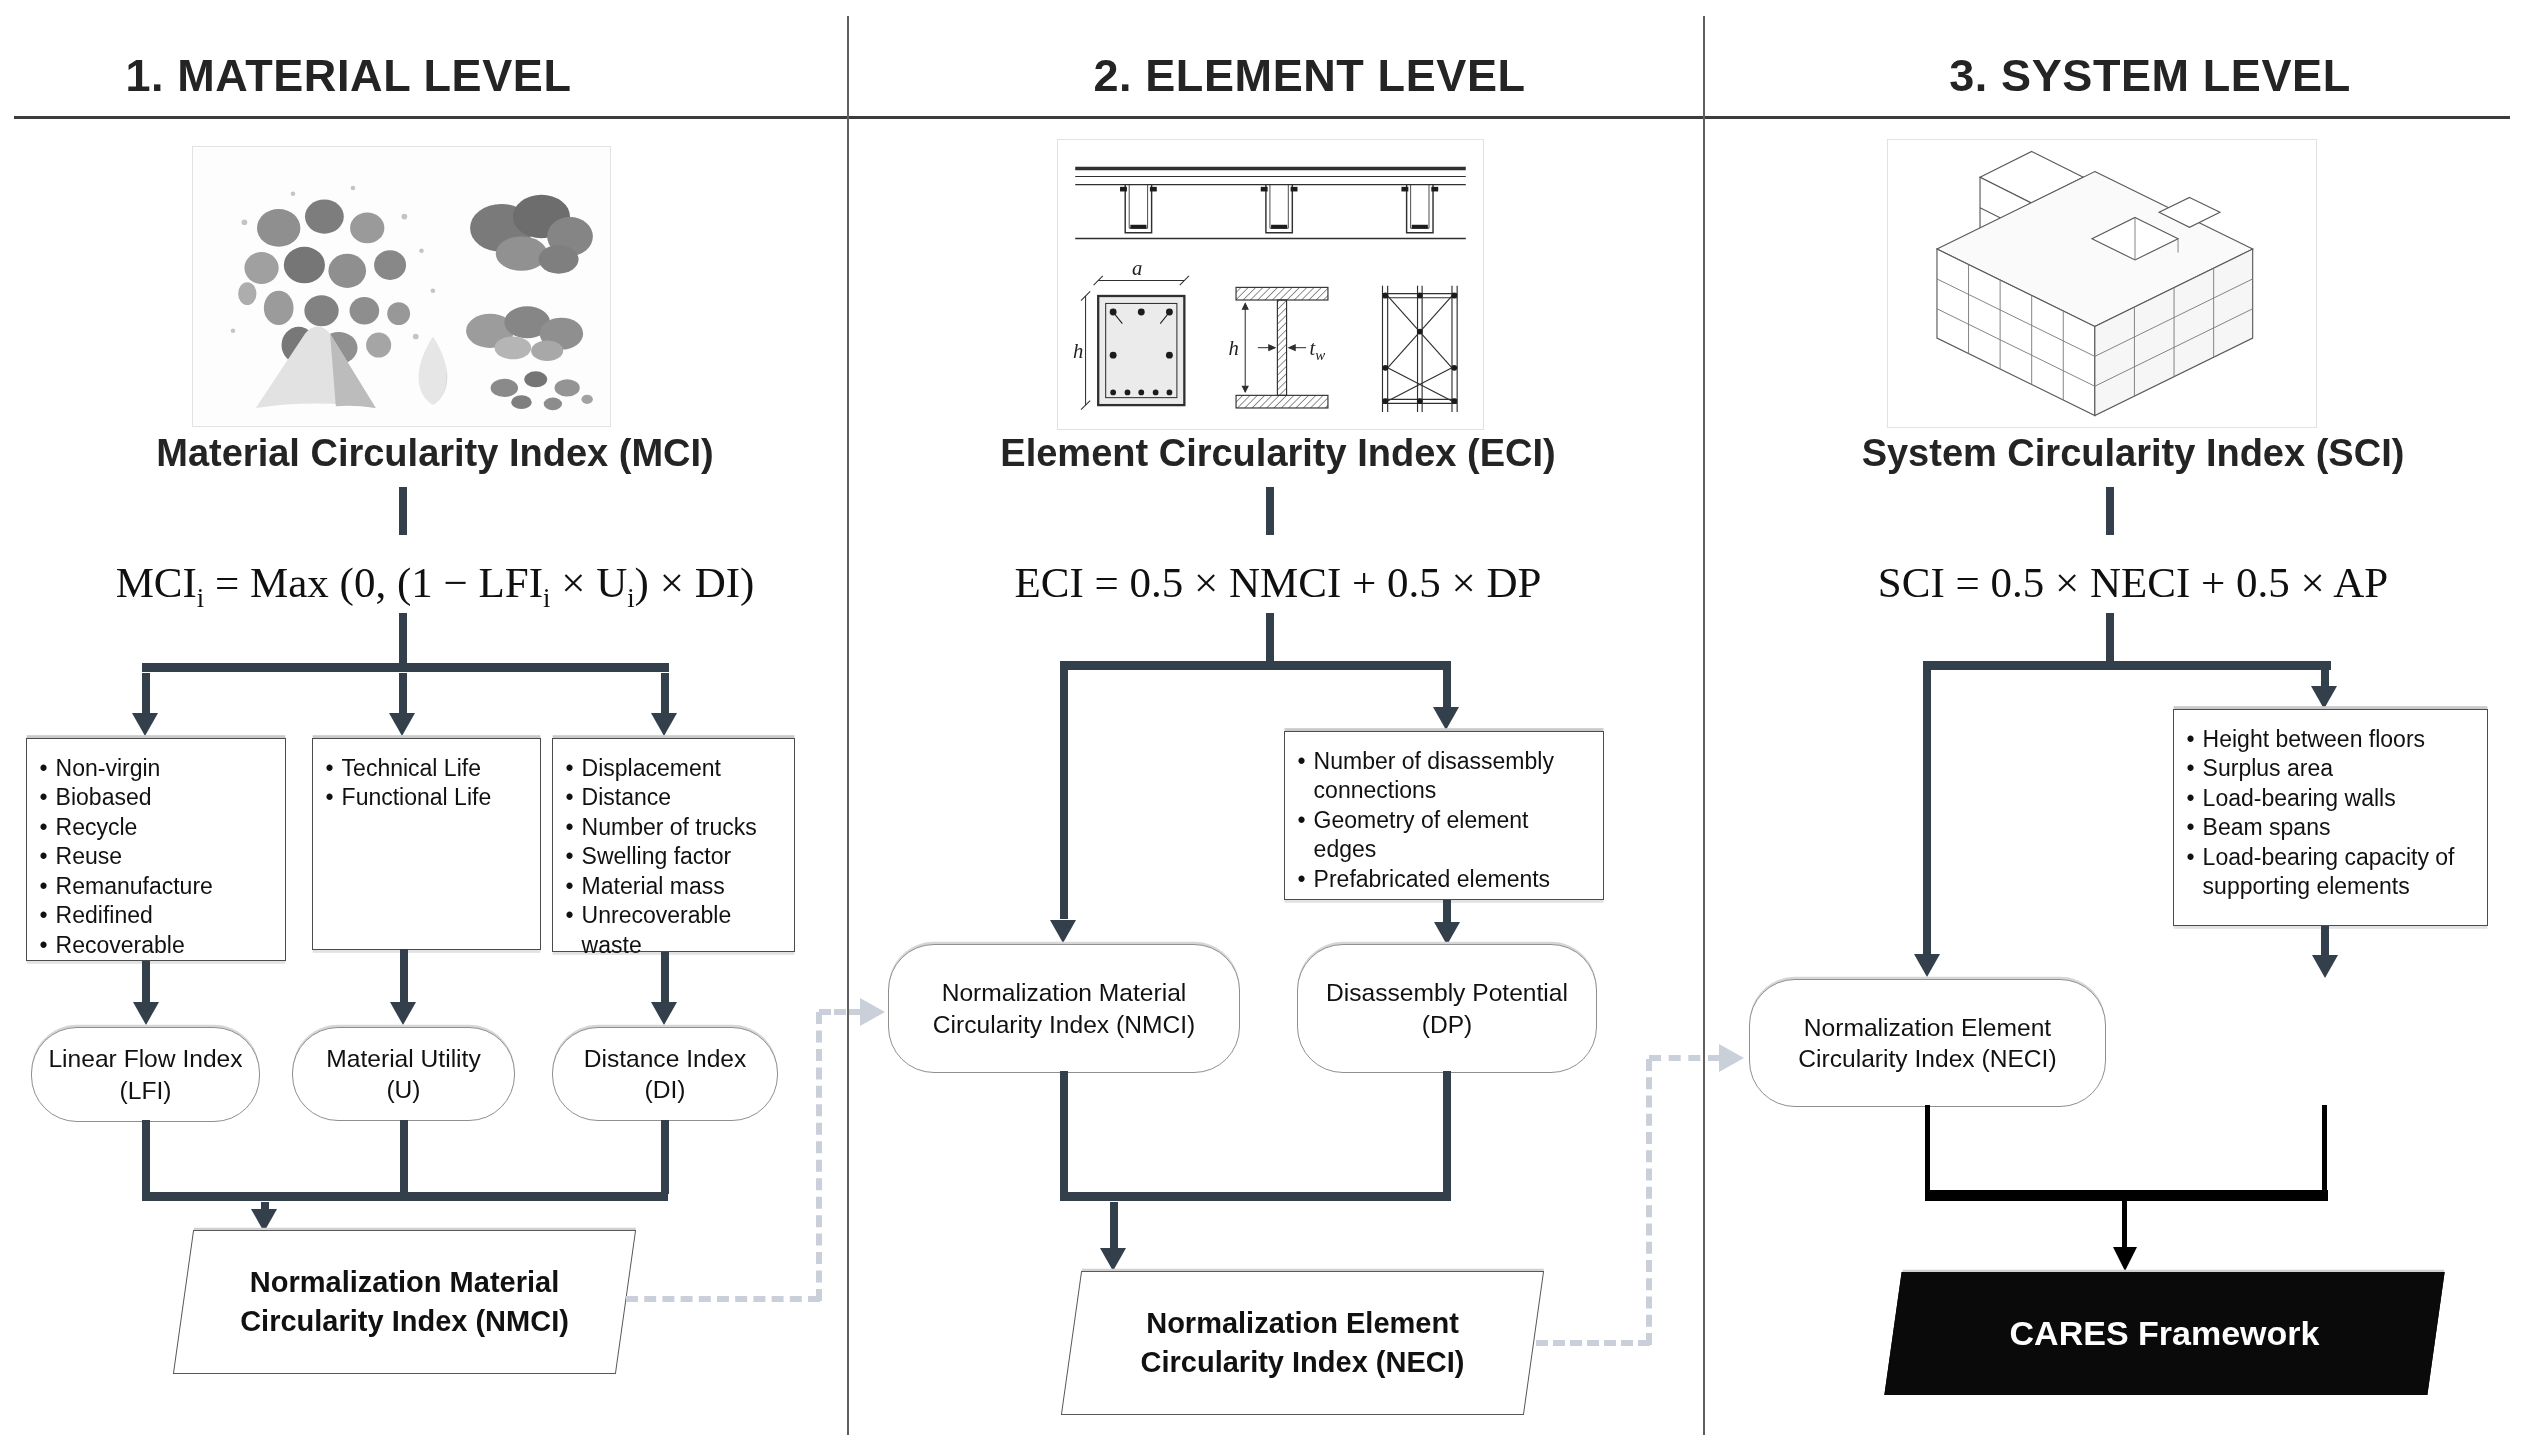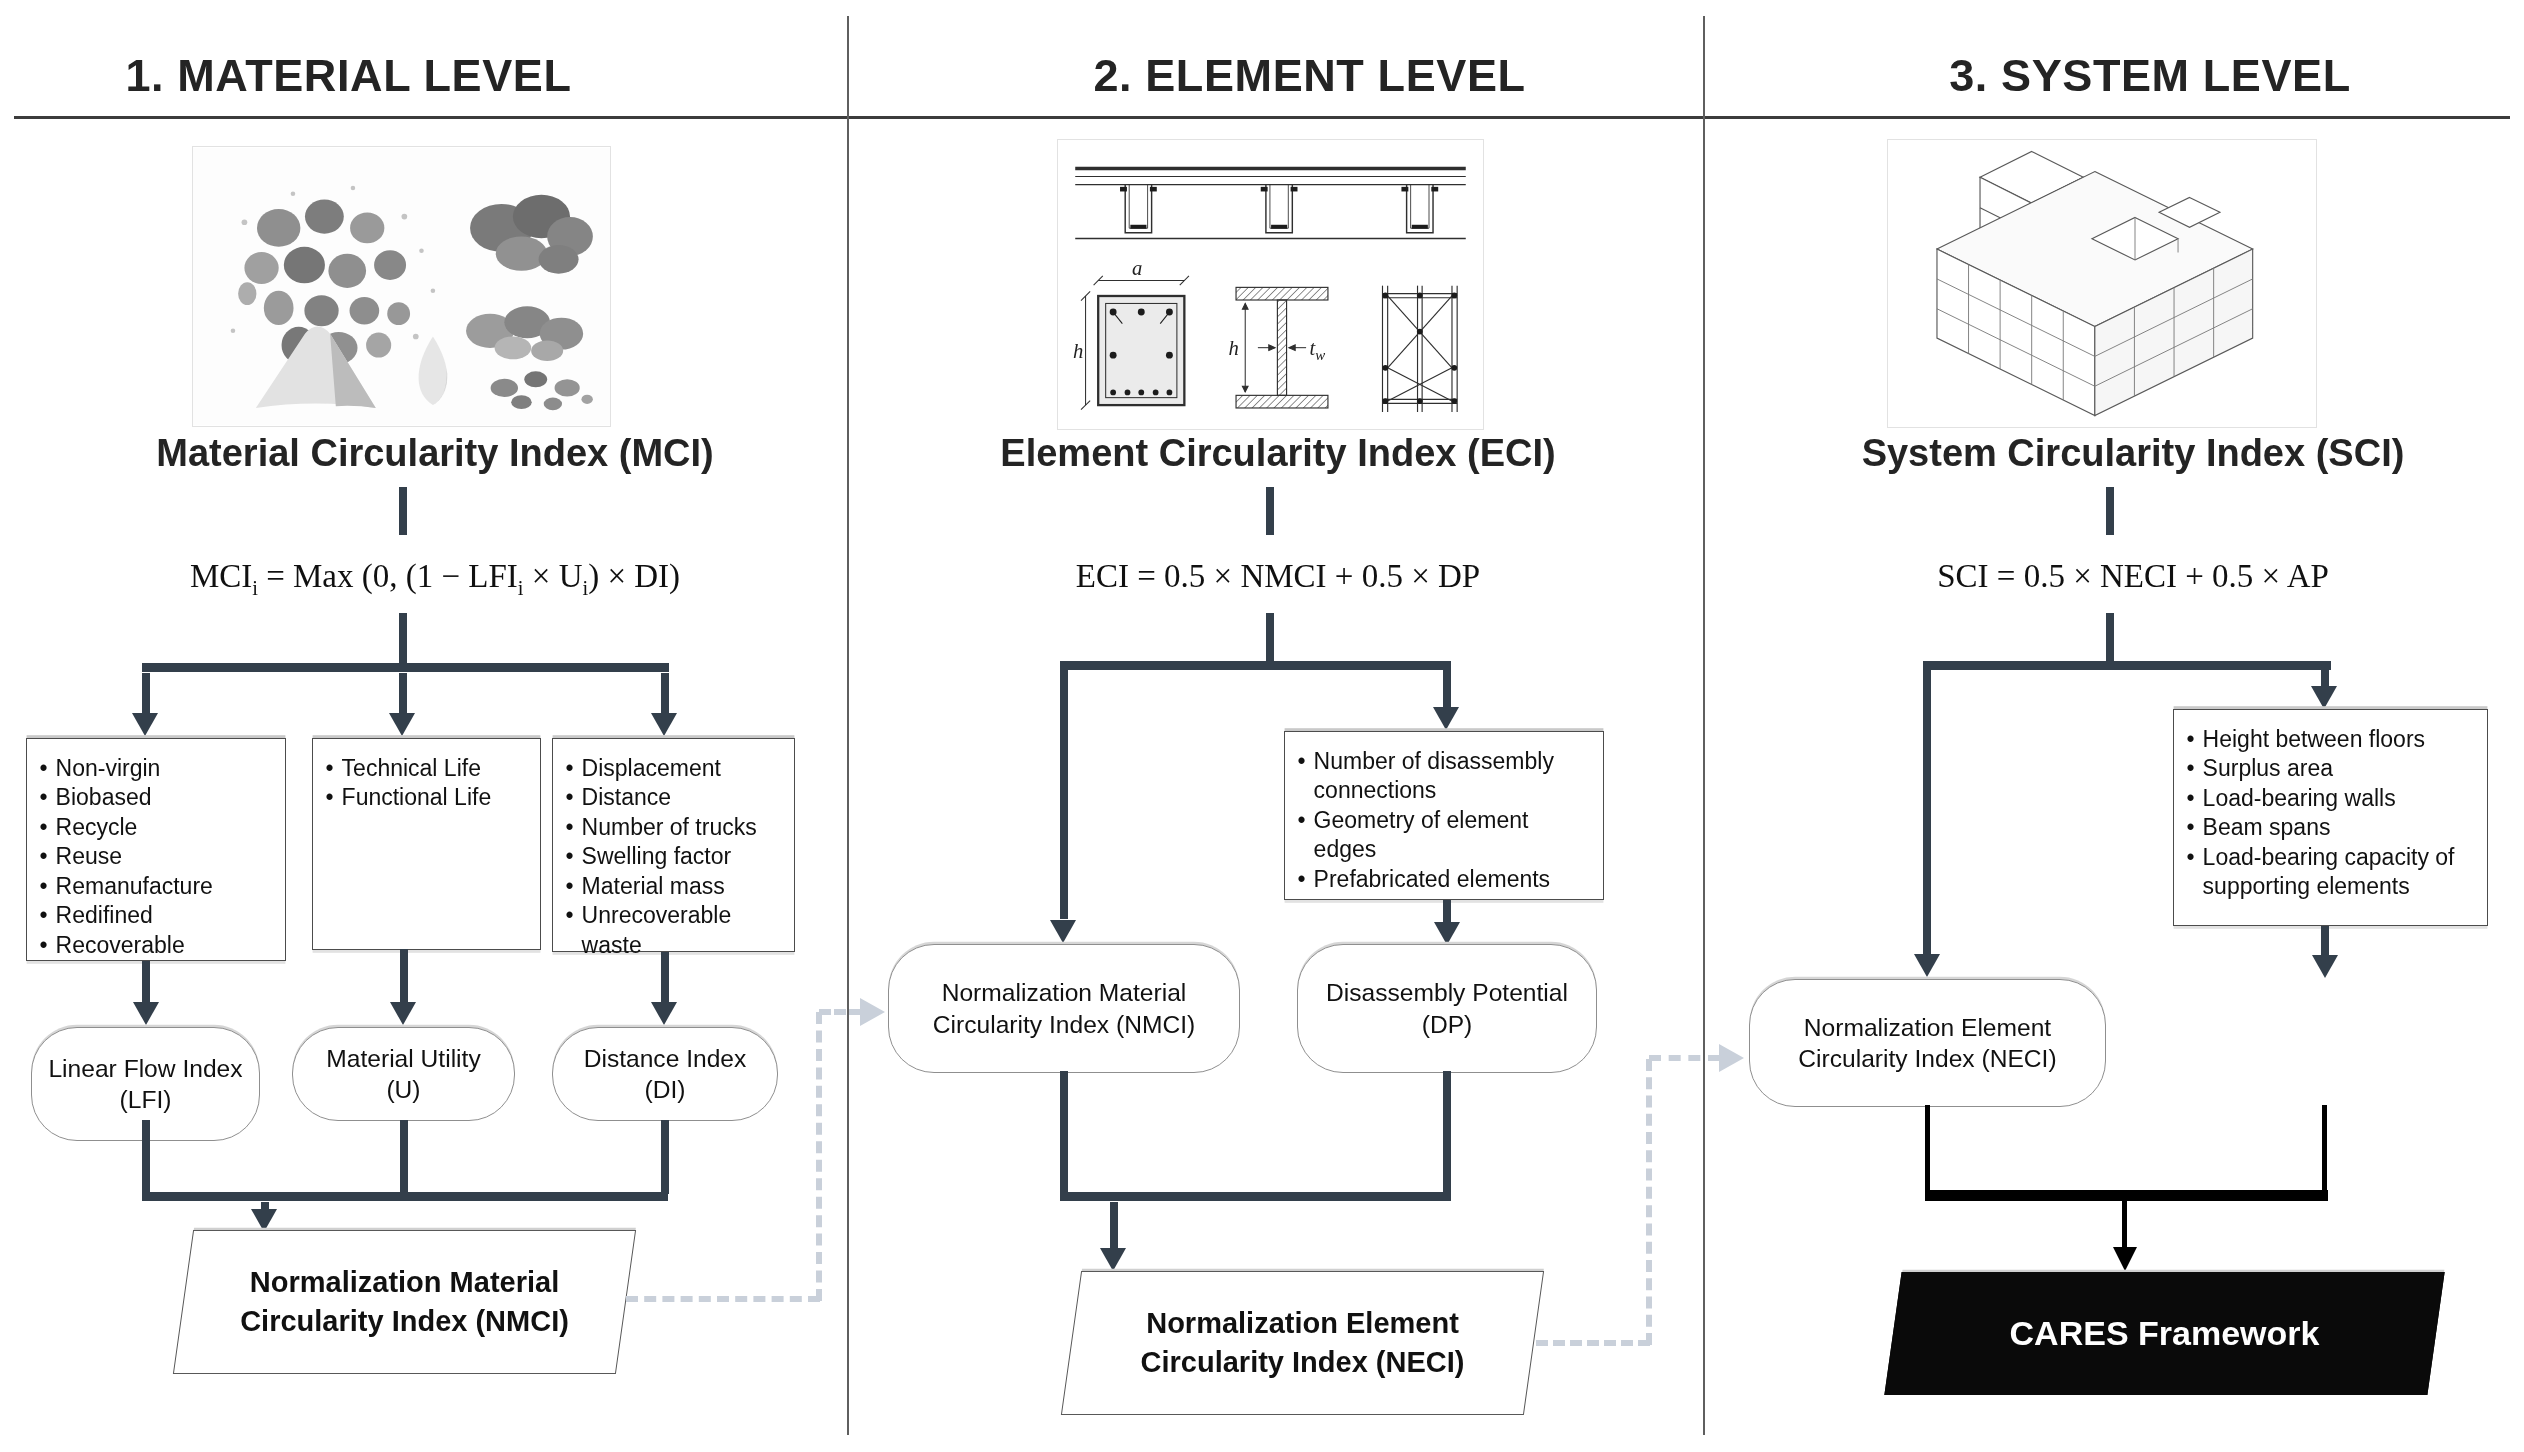--- a/index.html
+++ b/index.html
@@ -13,21 +13,21 @@
   #canvas{position:relative;width:2525px;height:1452px;background:#fff;
           font-family:"Liberation Sans",sans-serif;color:#111;overflow:hidden;padding-left:20px;}
 
   .rule-h{position:absolute;background:#3c3c3c;}
   .divider{position:absolute;background:#5f5f5f;}
 
   .col-header{position:absolute;text-align:center;font-weight:700;font-size:45px;
               color:#242424;letter-spacing:0.6px;}
   .node-title{position:absolute;text-align:center;font-weight:700;font-size:38px;color:#242424;}
   .formula{position:absolute;text-align:center;font-family:"Liberation Serif",serif;
-           font-size:33px;color:#101010;white-space:nowrap;}
+           font-size:43px;color:#101010;white-space:nowrap;}
   .formula sub{font-size:0.62em;}
 
   .fig{position:absolute;margin:0;background:#ffffff;border:1.1px solid #e2e2e2;}
   .fig svg{display:block;width:100%;height:100%;}
 
   .vl{position:absolute;width:8px;background:var(--connector-slate);}
   .hl{position:absolute;height:9.2px;background:var(--connector-slate);}
   .vlk{position:absolute;width:5.1px;background:var(--connector-black);}
   .vlk2{position:absolute;width:4.6px;background:var(--connector-black);}
   .hlk{position:absolute;height:11.4px;background:var(--connector-black);}
@@ -185,21 +185,21 @@
     </ul>
   </div>
 
   <div class="vl" style="left:142px;top:961px;height:41px"></div>
   <div class="ah down" style="left:133px;top:1002px"></div>
   <div class="vl" style="left:400px;top:949px;height:53px"></div>
   <div class="ah down" style="left:390px;top:1002px"></div>
   <div class="vl" style="left:661px;top:952px;height:50px"></div>
   <div class="ah down" style="left:651px;top:1002px"></div>
 
-  <div class="stadium" style="left:31px;top:1027px;width:229px;height:114px">Linear Flow Index (LFI)</div>
+  <div class="stadium" style="left:31px;top:1027px;width:229px;height:95px">Linear Flow Index (LFI)</div>
   <div class="stadium" style="left:292px;top:1027px;width:223px;height:94px">Material Utility (U)</div>
   <div class="stadium" style="left:552px;top:1027px;width:226px;height:94px">Distance Index (DI)</div>
 
   <div class="vl" style="left:142px;top:1120px;height:74px"></div>
   <div class="vl" style="left:400px;top:1120px;height:74px"></div>
   <div class="vl" style="left:661px;top:1120px;height:74px"></div>
   <div class="hl" style="left:142px;top:1192px;width:526px"></div>
   <div class="vl" style="left:261px;top:1202px;height:9.2px"></div>
   <div class="ah down" style="left:251px;top:1209px"></div>
 

